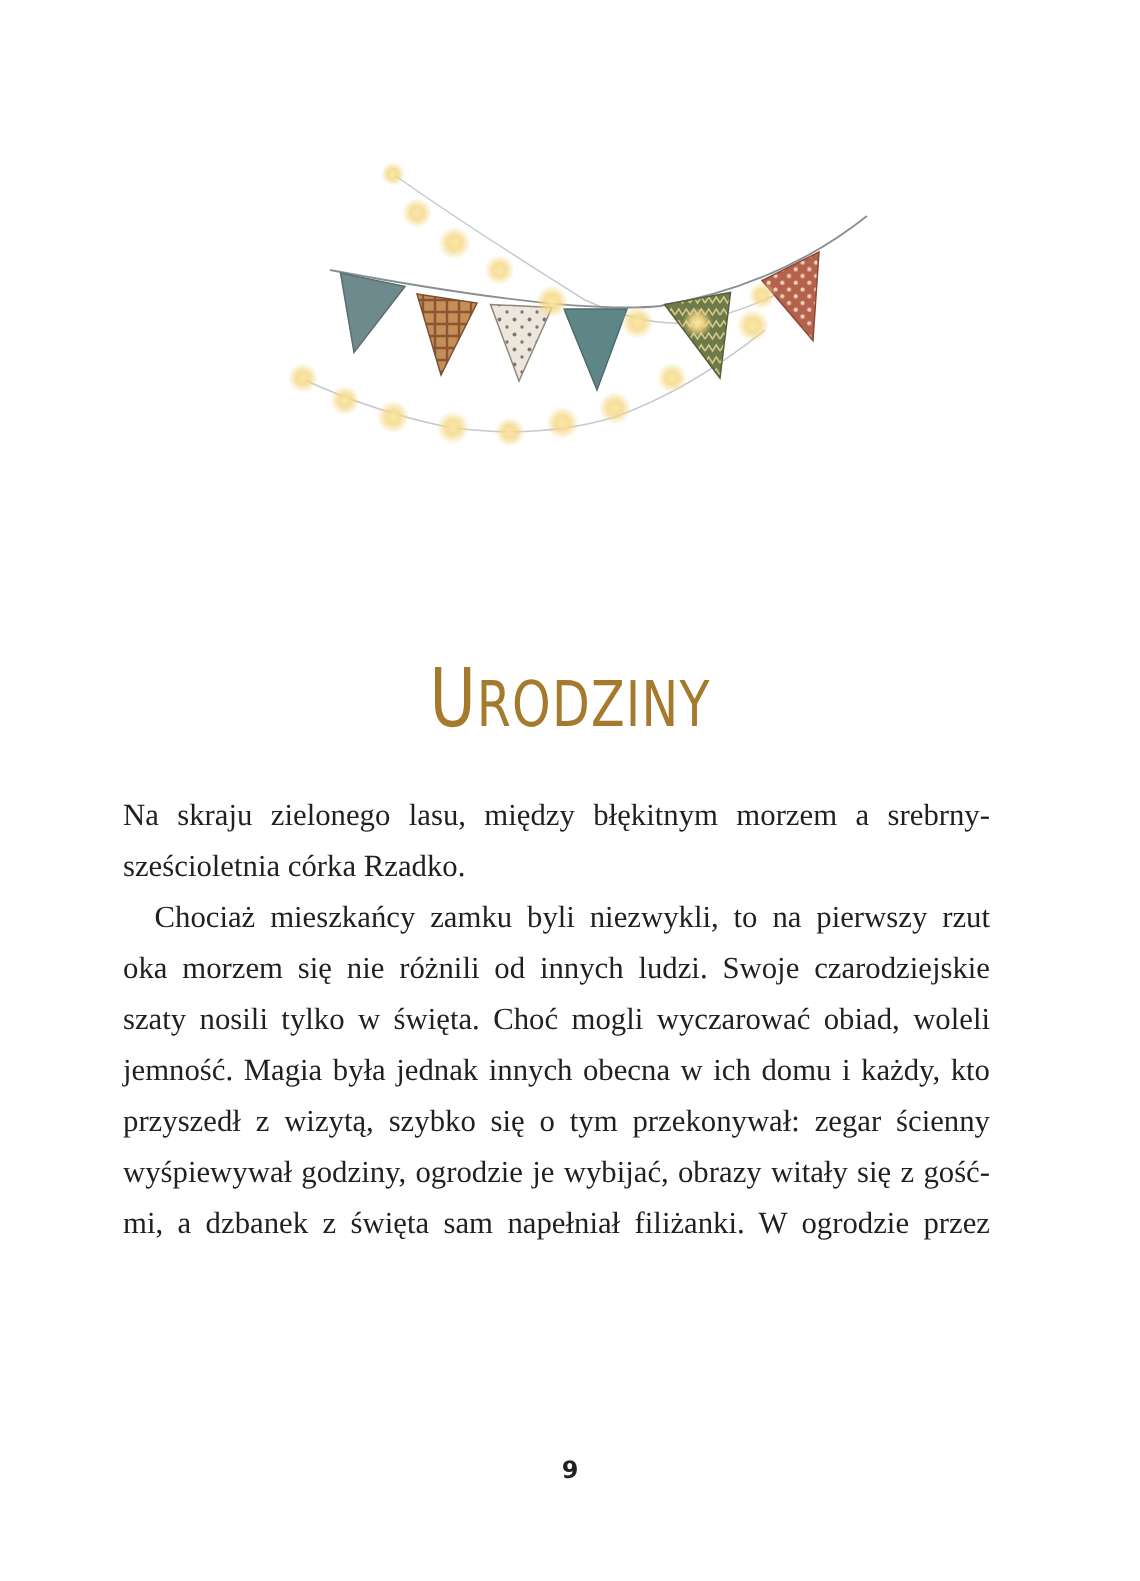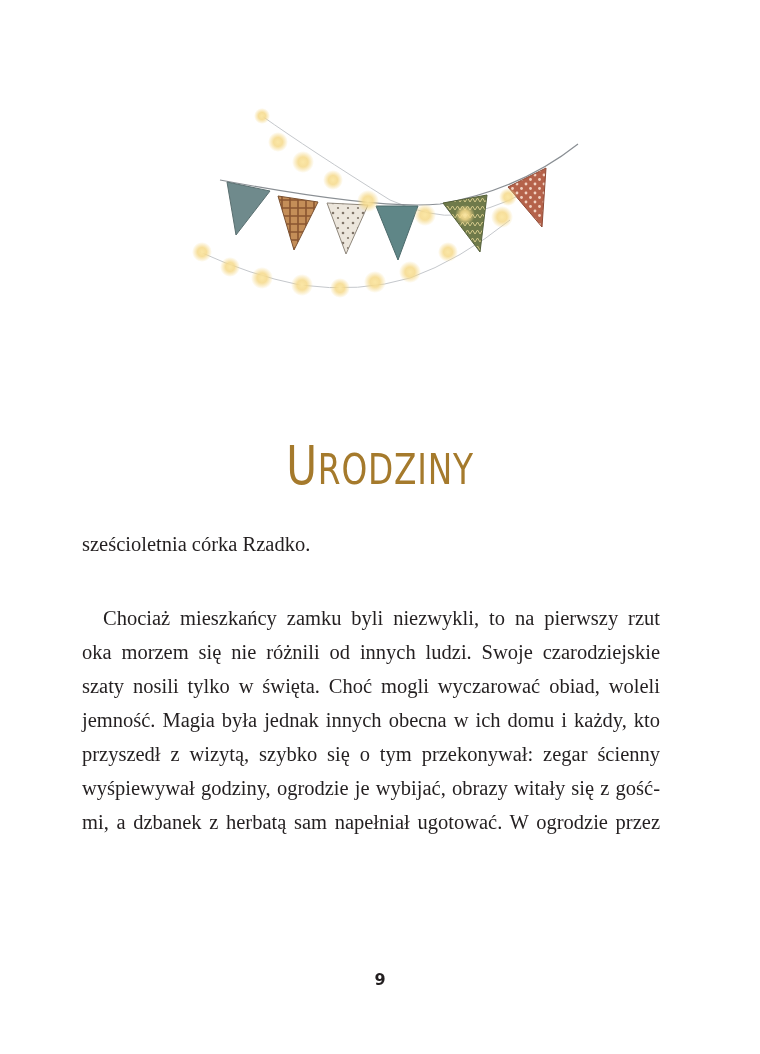--- a/index.html
+++ b/index.html
@@ -61,21 +61,20 @@
       white-space: nowrap;
       text-align: justify;
       text-align-last: justify;
       height: 34px;
     }
     .line.last {
       text-align-last: left;
     }
     .line.indent {
       padding-left: 21px;
-      margin-top: 40px;
     }
     .page-number {
       position: absolute;
       left: 0;
       right: 0;
       top: 970px;
       text-align: center;
       font-family: "DejaVu Sans", "Liberation Sans", sans-serif;
       font-weight: bold;
       font-size: 16px;
@@ -146,23 +145,24 @@
       <circle cx="258" cy="152" r="10" fill="url(#glow)"></circle>
     </g>
   </svg>
 </div>
 
 <h1 class="chapter-title">
   <span class="first">U</span><span class="rest">RODZINY</span>
 </h1>
 
 <div class="body-text">
+  <span class="line">Na skraju zielonego lasu, między błękitnym morzem a srebrny-</span>
   <span class="line last">sześcioletnia córka Rzadko.</span>
   <span class="line indent">Chociaż mieszkańcy zamku byli niezwykli, to na pierwszy rzut</span>
   <span class="line">oka morzem się nie różnili od innych ludzi. Swoje czarodziejskie</span>
   <span class="line">szaty nosili tylko w święta. Choć mogli wyczarować obiad, woleli</span>
   <span class="line">jemność. Magia była jednak innych obecna w ich domu i każdy, kto</span>
   <span class="line">przyszedł z wizytą, szybko się o tym przekonywał: zegar ścienny</span>
   <span class="line">wyśpiewywał godziny, ogrodzie je wybijać, obrazy witały się z gość-</span>
-  <span class="line">mi, a dzbanek z herbatą sam napełniał ugotować. W ogrodzie przez</span>
+  <span class="line">mi, a dzbanek z święta sam napełniał filiżanki. W ogrodzie przez</span>
 </div>
 
 <div class="page-number">9</div>
 
 </body></html>

